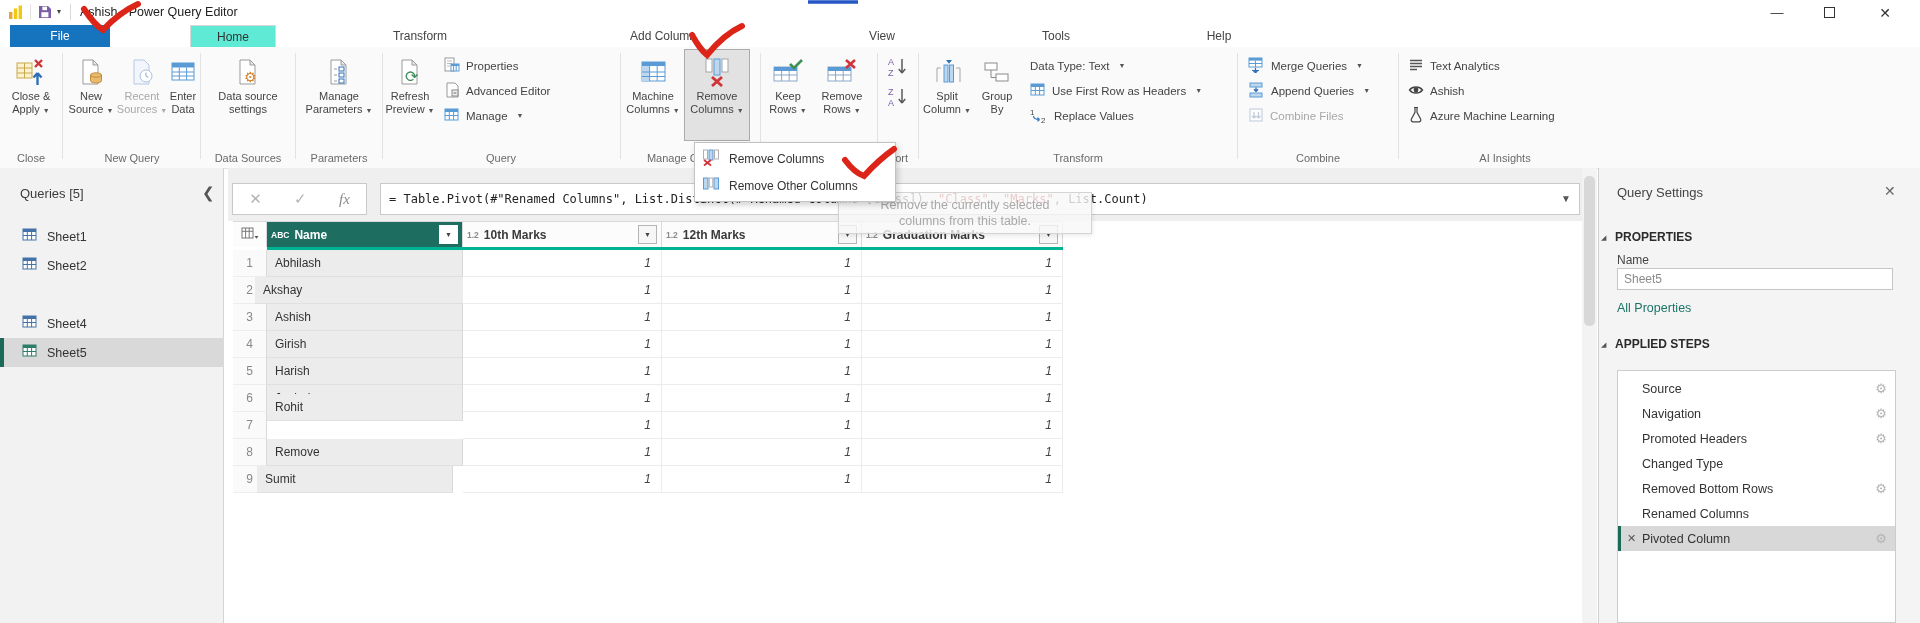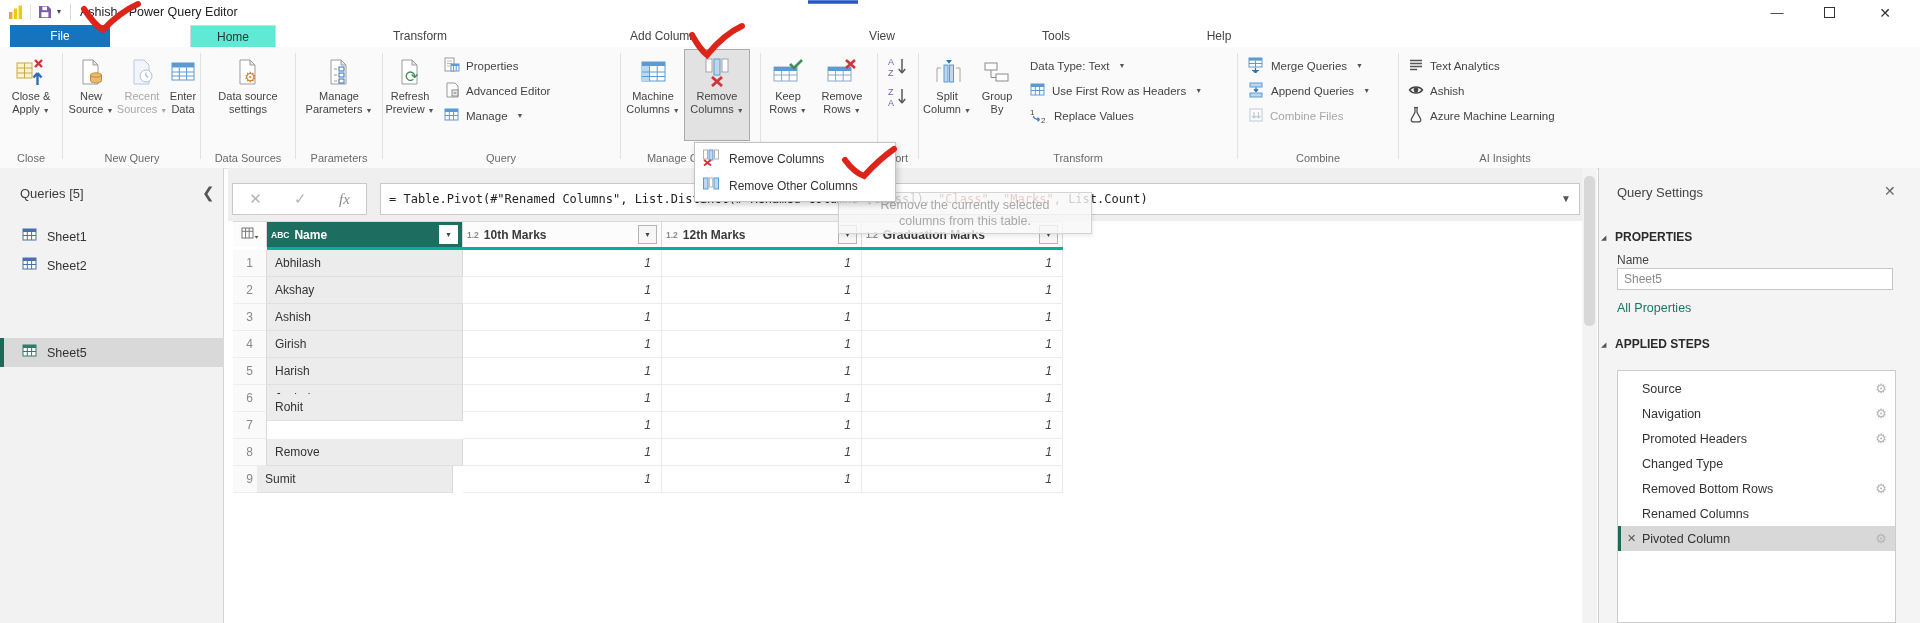--- a/index.html
+++ b/index.html
@@ -538,20 +538,28 @@
     <span>Sheet1</span>
   </div>
   <div class="ab qitem" style="top:251px">
     <span><svg width="16" height="16">
           <rect x="1" y="2" width="13" height="11" fill="#fff" stroke="#4472A8"></rect>
           <rect x="1" y="2" width="13" height="3" fill="#4472A8"></rect>
           <path d="M1 8.5h13M5.3 5v8M9.6 5v8" stroke="#4472A8"></path>
         </svg></span>
     <span>Sheet2</span>
   </div>
+  <div class="ab qitem" style="top:309px">
+    <span><svg width="16" height="16">
+          <rect x="1" y="2" width="13" height="11" fill="#fff" stroke="#4472A8"></rect>
+          <rect x="1" y="2" width="13" height="3" fill="#4472A8"></rect>
+          <path d="M1 8.5h13M5.3 5v8M9.6 5v8" stroke="#4472A8"></path>
+        </svg></span>
+    <span>Sheet4</span>
+  </div>
   <div class="ab qitem sel" style="top:338px">
     <span><svg width="16" height="16">
           <rect x="1" y="2" width="13" height="11" fill="#fff" stroke="#2E7D6B"></rect>
           <rect x="1" y="2" width="13" height="3" fill="#2E7D6B"></rect>
           <path d="M1 8.5h13M5.3 5v8M9.6 5v8" stroke="#2E7D6B"></path>
         </svg></span>
     <span>Sheet5</span>
   </div>
 
   <div class="ab fbox">
@@ -596,21 +604,21 @@
 
     <div>
       <div class="cell cnum" style="left:0;top:29px;width:34px">1</div>
       <div class="cell cname" style="left:34px;top:29px;width:196px">Abhilash</div>
       <div class="cell cval" style="left:230px;top:29px;width:199px">1</div>
       <div class="cell cval" style="left:429px;top:29px;width:200px">1</div>
       <div class="cell cval" style="left:629px;top:29px;width:201px">1</div>
     </div>
     <div>
       <div class="cell cnum" style="left:0;top:56px;width:34px">2</div>
-      <div class="cell cname" style="left:34px;top:56px;width:230px">Akshay</div>
+      <div class="cell cname" style="left:22px;top:56px;width:230px">Akshay</div>
       <div class="cell cval" style="left:230px;top:56px;width:199px">1</div>
       <div class="cell cval" style="left:429px;top:56px;width:200px">1</div>
       <div class="cell cval" style="left:629px;top:56px;width:201px">1</div>
     </div>
     <div>
       <div class="cell cnum" style="left:0;top:83px;width:34px">3</div>
       <div class="cell cname" style="left:34px;top:83px;width:196px">Ashish</div>
       <div class="cell cval" style="left:230px;top:83px;width:199px">1</div>
       <div class="cell cval" style="left:429px;top:83px;width:200px">1</div>
       <div class="cell cval" style="left:629px;top:83px;width:201px">1</div>

